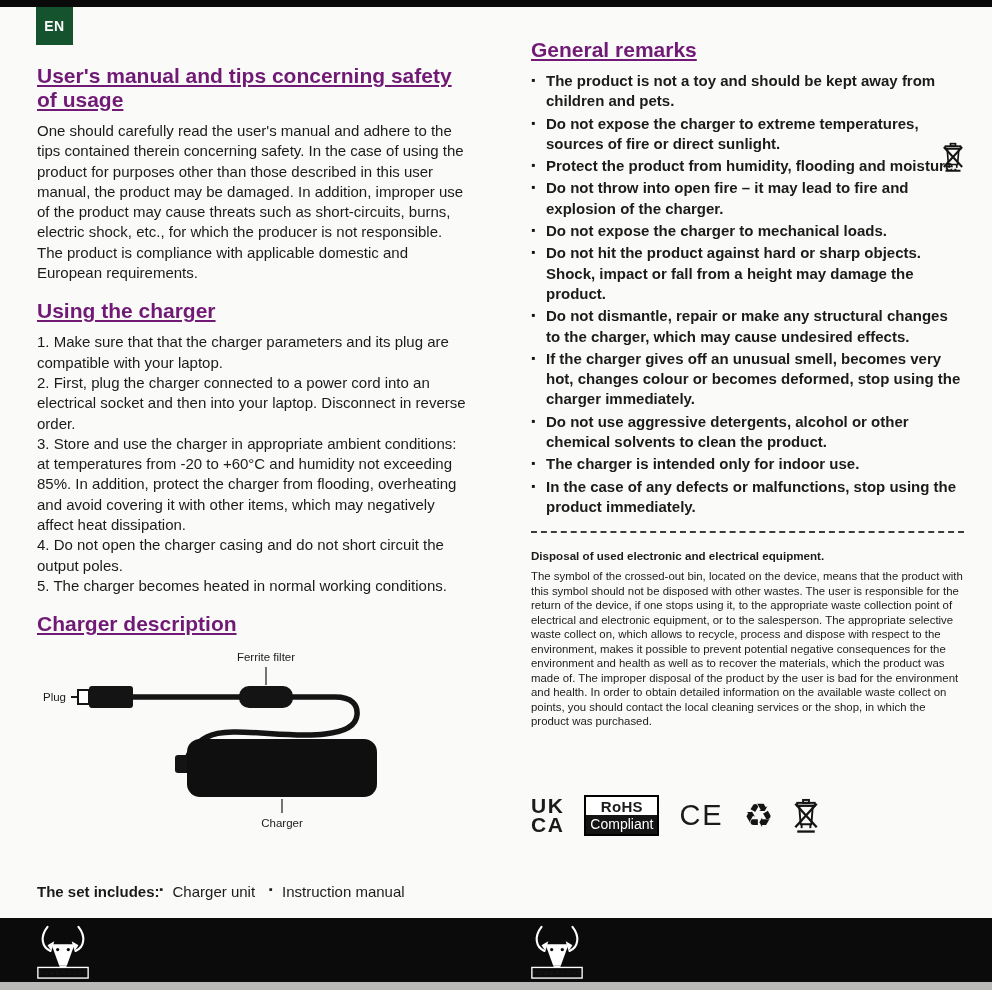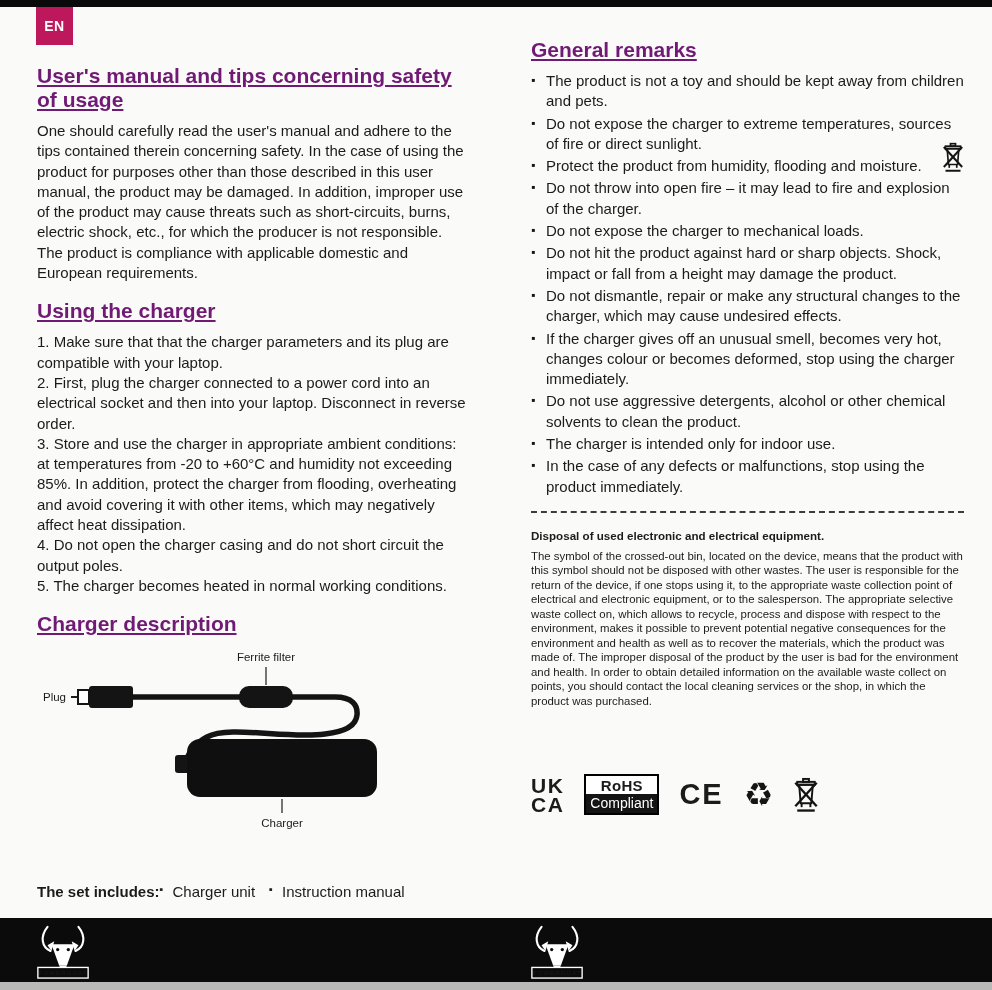--- a/index.html
+++ b/index.html
@@ -10,54 +10,54 @@
     font-family:"Liberation Sans", sans-serif;
   }
   .page {
     position:relative; width:992px; height:990px;
     background:#fafaf8; color:#1b1b1b; overflow:hidden;
   }
   .top-strip { position:absolute; top:0; left:0; width:992px; height:7px; background:#0a0a0a; }
   .bottom-strip { position:absolute; top:982px; left:0; width:992px; height:8px; background:#b9b9b7; }
   .en-badge {
     position:absolute; top:7px; left:36px; width:37px; height:38px;
-    background:#be185d; color:#fff; font-weight:700; font-size:14px;
+    background:#14532d; color:#fff; font-weight:700; font-size:14px;
     display:flex; align-items:center; justify-content:center; letter-spacing:.5px;
   }
   .col-left  { position:absolute; left:37px;  top:64px; width:432px; }
   .col-right { position:absolute; left:531px; top:38px; width:433px; }
 
   h3.sec { font-size:21px; font-weight:700; margin:0 0 9px; color:#701a75;text-decoration:underline; }
   .body-text { font-size:15px; line-height:20.3px; margin:0 0 16px; }
   .num-list p { font-size:15px; line-height:20.3px; margin:0; }
   .num-list { margin:0 0 16px; }
 
   .gen-list { list-style:none; margin:0 0 6px; padding:0; }
   .gen-list li {
     position:relative; padding-left:15px; margin:0 0 2px;
-    font-size:15px; line-height:20.3px;
+    font-size:15px; line-height:20.3px;font-weight:bold;
   }
   .gen-list li::before {
     content:"▪"; position:absolute; left:0; top:-1px; font-size:12px; color:#141414;
   }
 
   .divider { border:none; border-top:2px dashed #3c3c3c; margin:14px 0 16px; }
 
   .disposal-h { font-size:11.6px; font-weight:700; margin:0 0 7px; }
   .disposal-body { font-size:11.4px; line-height:14.5px; margin:0; }
 
   .marks {
     display:flex; align-items:center; justify-content:flex-start;
     gap:20px; margin-top:66px; padding-right:2px;
   }
   .ukca { font-weight:700; font-size:21px; line-height:19px; letter-spacing:1.5px; text-align:left; }
   .rohs { border:2px solid #000000; text-align:center; min-width:62px; background:#fff; }
   .rohs-top { font-size:15px; font-weight:700; padding:1px 6px 0; letter-spacing:.3px; }
   .rohs-bottom { background:#141414; color:#fff; font-size:14px; padding:1px 4px 2px; }
-  .ce { font-size:29px; font-weight:700; letter-spacing:2px; }
+  .ce { font-size:29px; font-weight:400; letter-spacing:2px; }
   .recycle-glyph { font-size:33px; line-height:1; font-family:"DejaVu Sans", sans-serif; color:#141414; }
 
   .bin-small { position:absolute; right:0; top:104px; }
 
   .diagram { margin:2px 0 0; }
   svg text { font-family:"Liberation Sans", sans-serif; fill:#1b1b1b; }
 
   .set-includes {
     display:flex; align-items:center; 
     margin-top:42px; font-size:15px;

